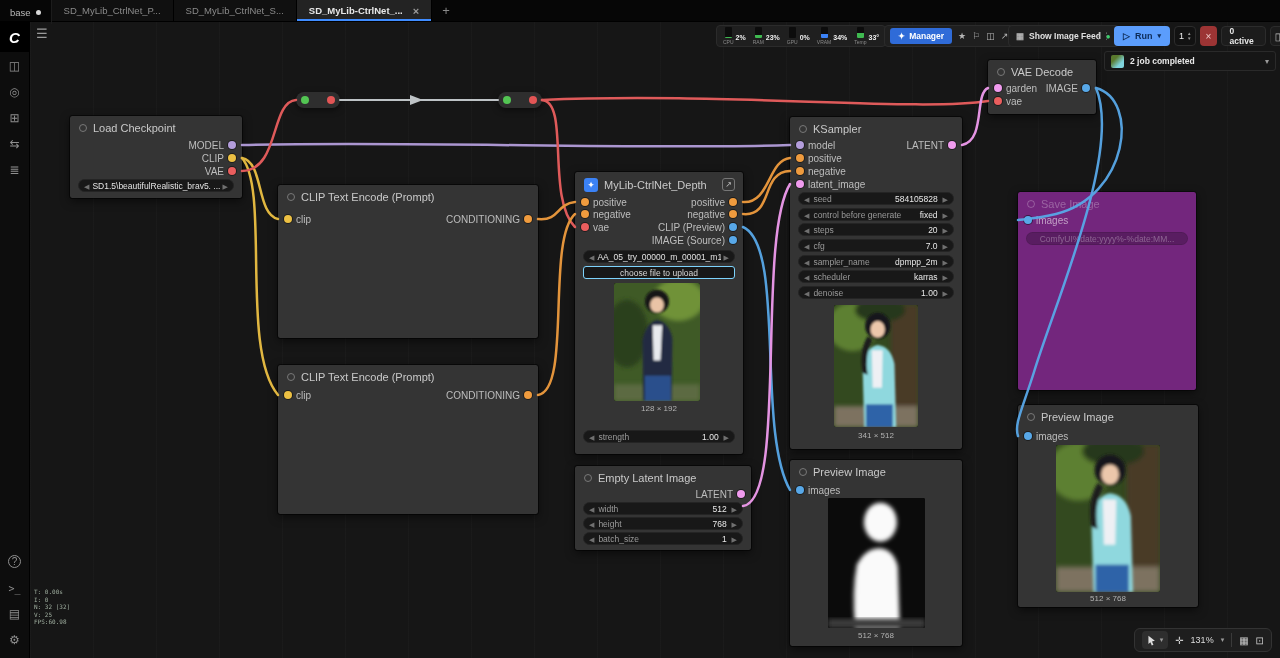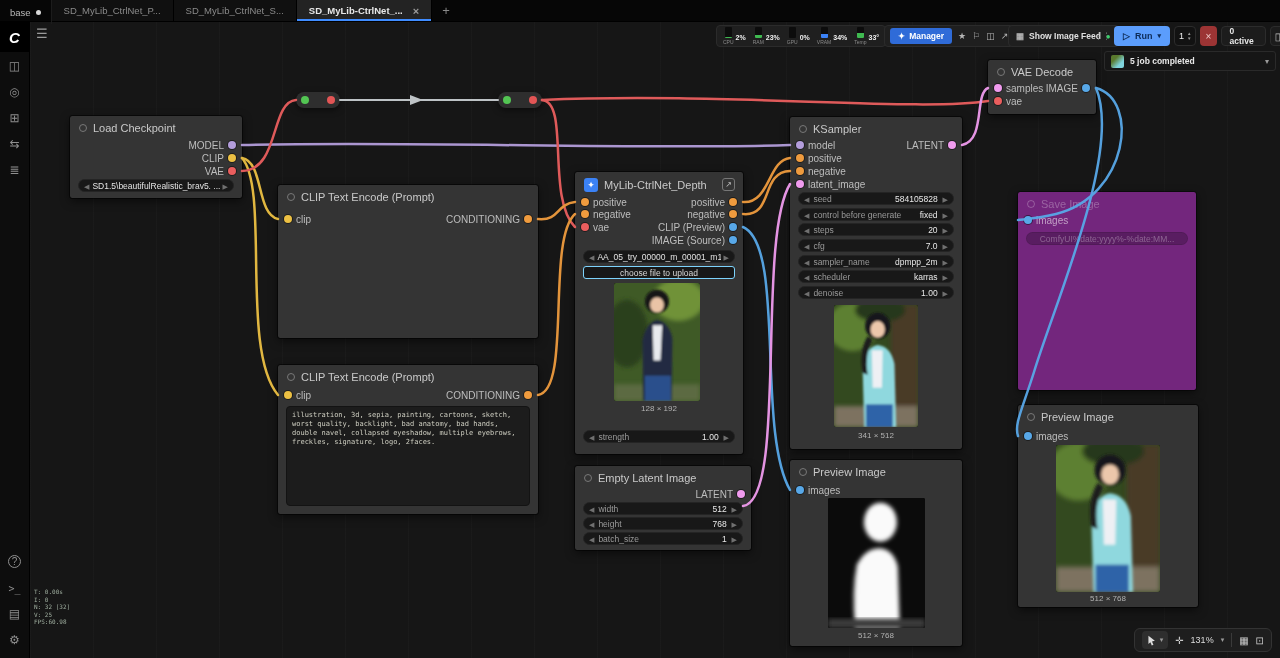--- a/index.html
+++ b/index.html
@@ -194,21 +194,20 @@
         <span>CLIP Text Encode (Prompt)</span>
       </div>
     <div class="row in" style="top:24px">
         <span class="pdot" style="--c:#ecc043"></span>
         <span>clip</span>
       </div>
     <div class="row out" style="top:24px">
         <span class="pdot" style="--c:#ef9b3e"></span>
         <span>CONDITIONING</span>
       </div>
-    <div class="tarea" style="top:41px;height:100px">illustration, 3d, sepia, painting, cartoons, sketch, worst quality, backlight, bad anatomy, bad hands, double navel, collapsed eyeshadow, multiple eyebrows, freckles, signature, logo, 2faces.</div>
   </div>
 
   <div class="node" style="left:575px;top:172px;width:168px;height:282px">
     <div class="ntitle">
         <span class="nicon" style="background:#3b82f6">✦</span>
         <span>MyLib-CtrlNet_Depth</span>
       </div>
     <div class="expand">↗</div>
     <div class="row in" style="top:24px">
         <span class="pdot" style="--c:#ef9b3e"></span>
@@ -411,21 +410,21 @@
     <div class="caption" style="top:171px">512 × 768</div>
   </div>
 
   <div class="node" style="left:988px;top:60px;width:108px;height:54px">
     <div class="ntitle">
         <span class="cdot"></span>
         <span>VAE Decode</span>
       </div>
     <div class="row in" style="top:22px">
         <span class="pdot" style="--c:#f09bee"></span>
-        <span>samples</span>
+        <span>garden</span>
       </div>
     <div class="row in" style="top:35px">
         <span class="pdot" style="--c:#ea5e5e"></span>
         <span>vae</span>
       </div>
     <div class="row out" style="top:22px">
         <span class="pdot" style="--c:#58a8e8"></span>
         <span>IMAGE</span>
       </div>
   </div>
@@ -578,21 +577,21 @@
           <span>▼</span>
         </span>
     </div>
     <div class="redbtn">×</div>
     <div class="activebox">0 active</div>
     <div class="panelbtn">◨</div>
   </div>
 
   <div class="float queuepanel">
     <span class="qthumb"></span>
-    <span class="qtext">5 job completed</span>
+    <span class="qtext">2 job completed</span>
     <span class="qchev">▾</span>
   </div>
 
   <div class="stats">
     <div>T: 0.00s</div>
     <div>I: 0</div>
     <div>N: 32 [32]</div>
     <div>V: 25</div>
     <div>FPS:60.98</div>
   </div>

